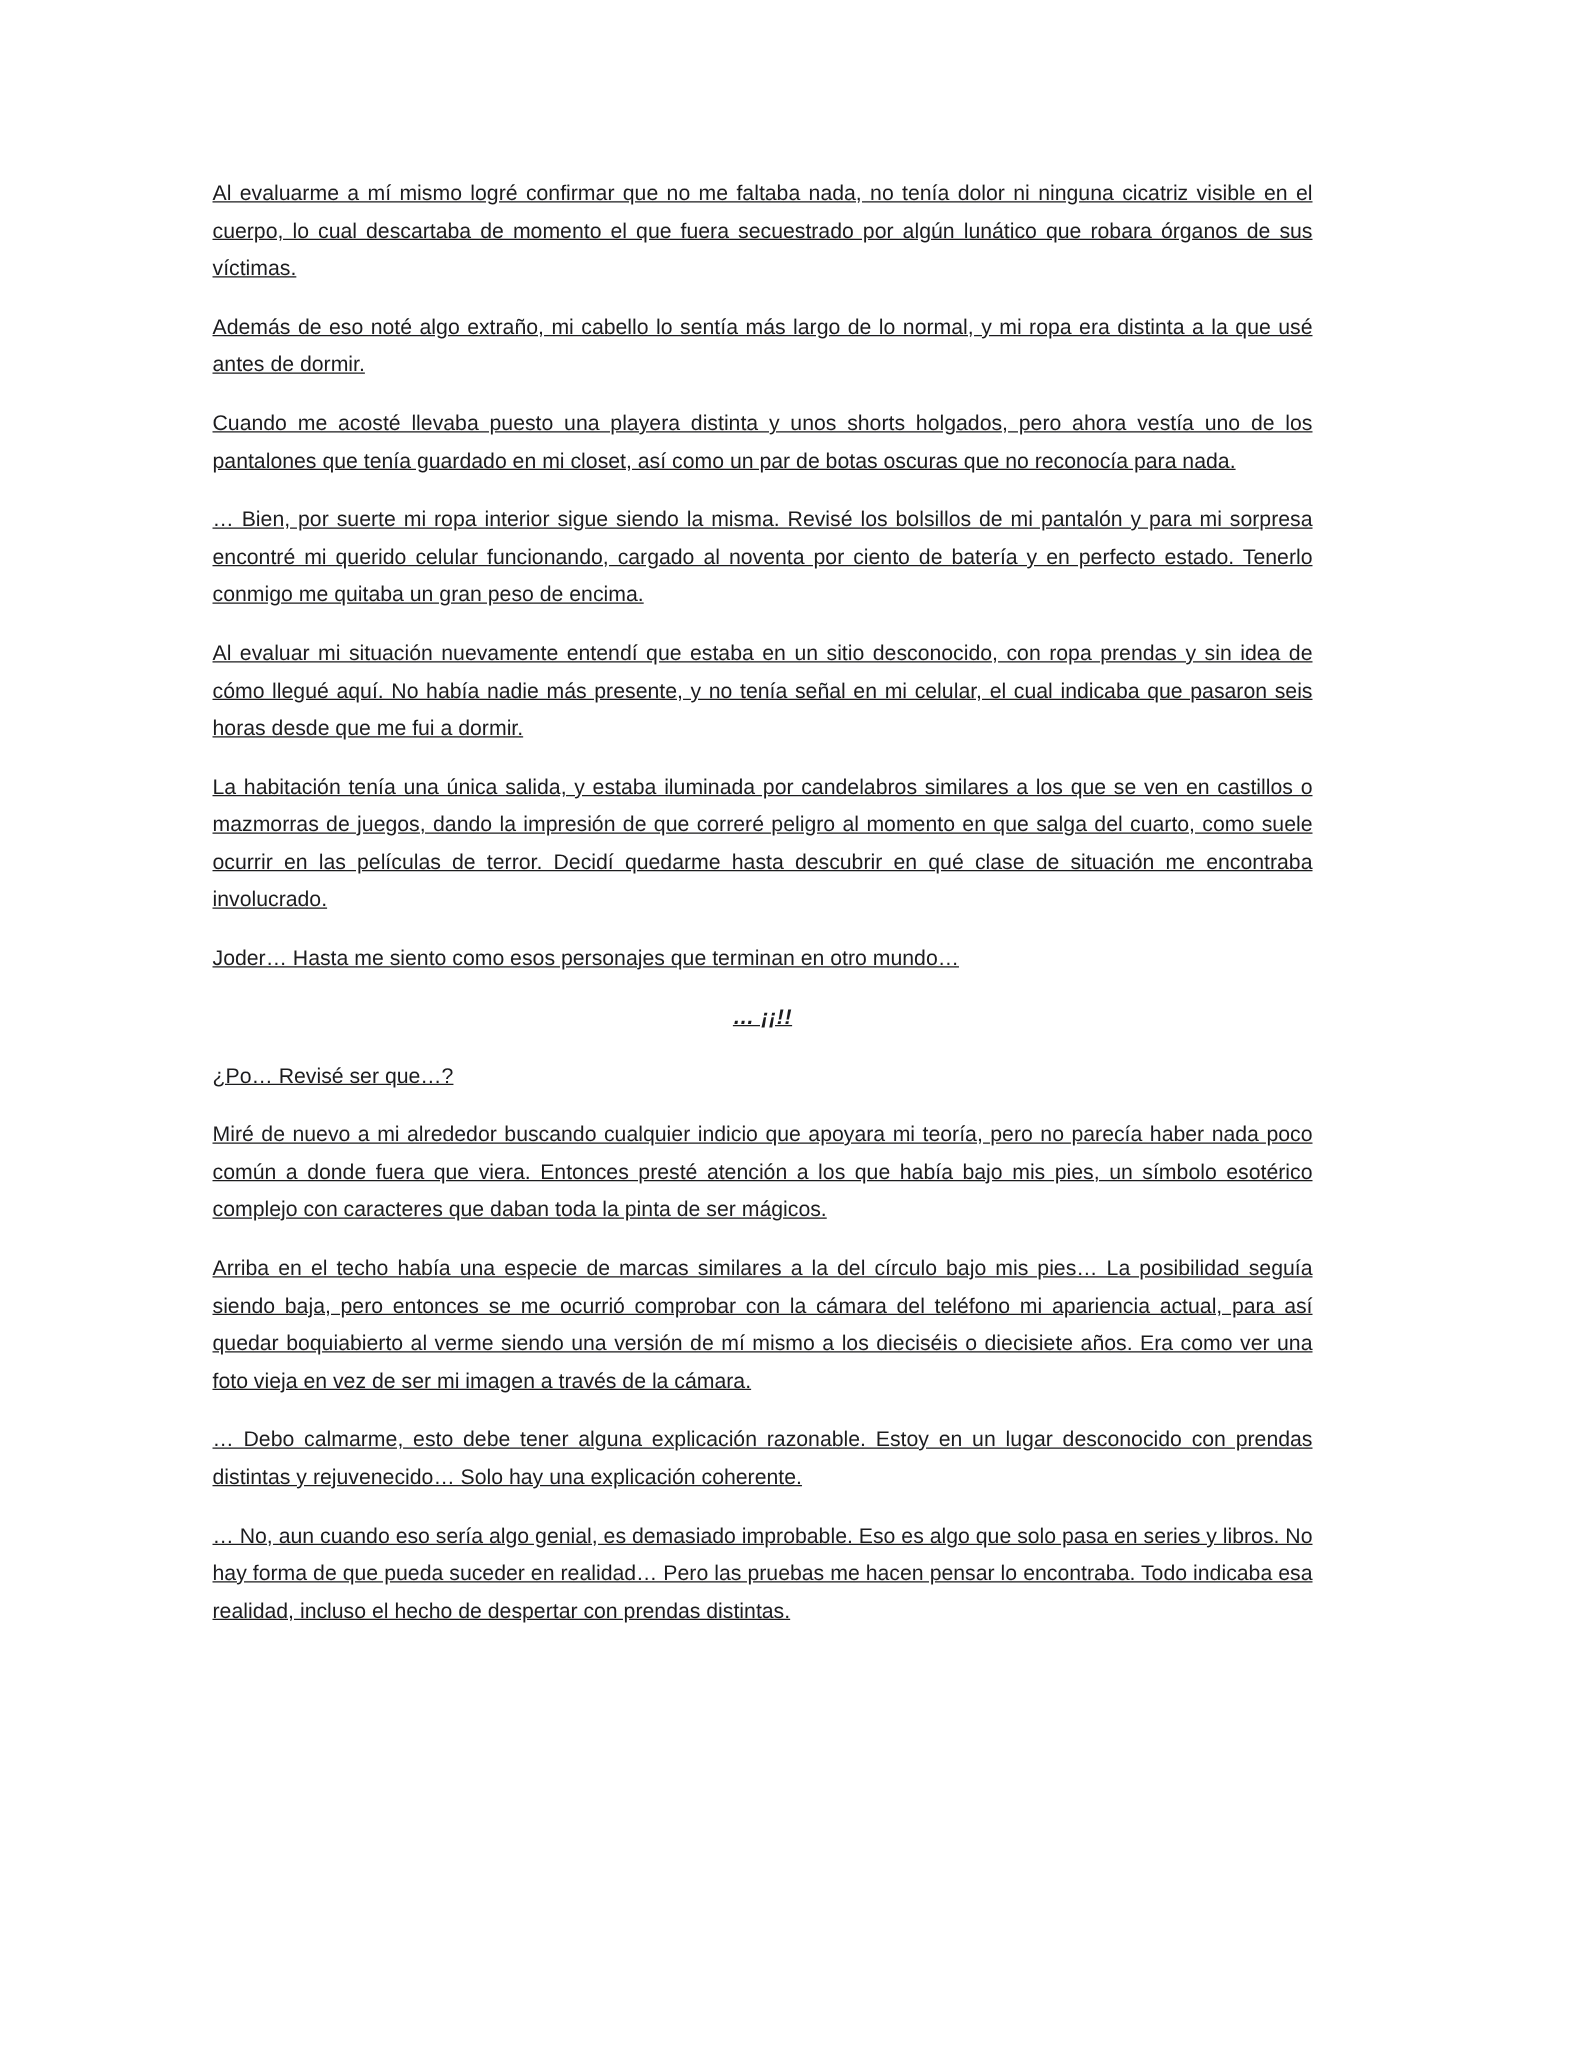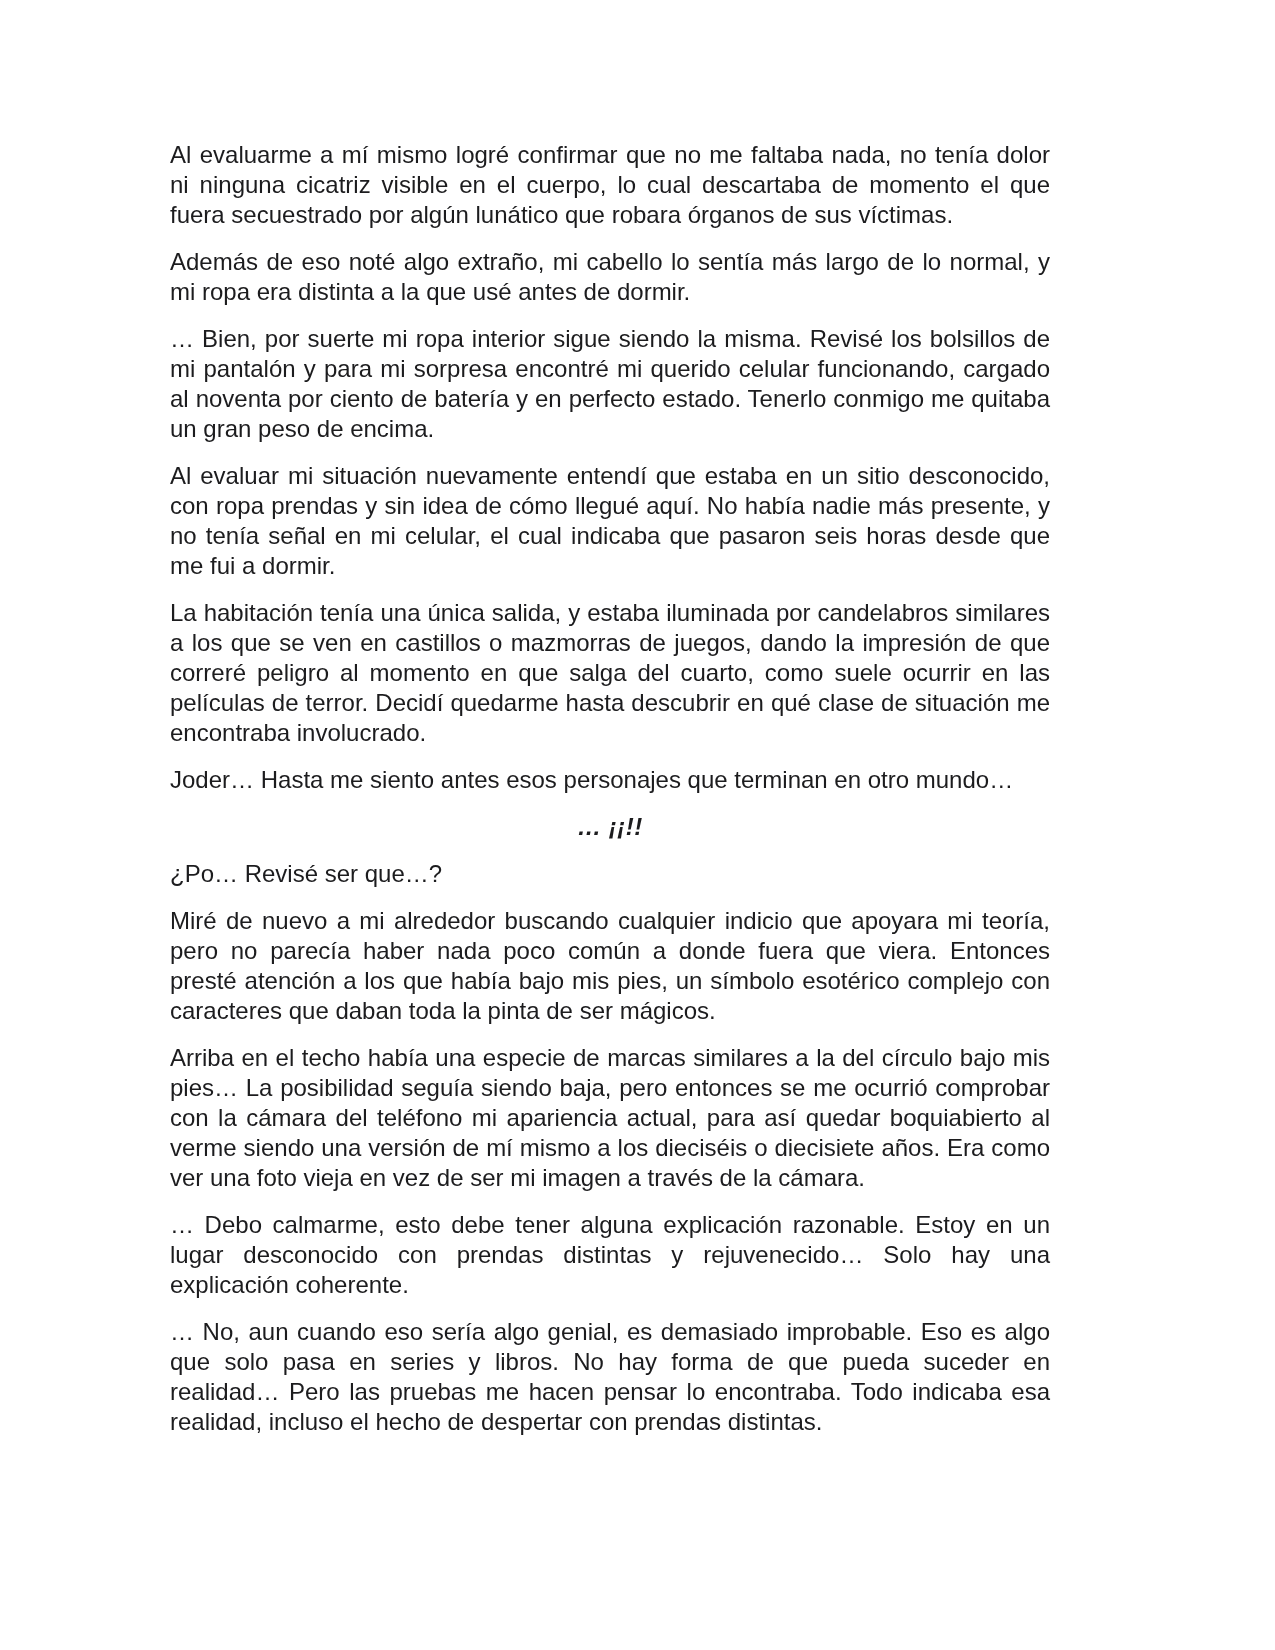--- a/index.html
+++ b/index.html
@@ -14,23 +14,24 @@
     background: #ffffff;
     margin: 0 auto;
     box-sizing: border-box;
   }
   .content {
     position: absolute;
     left: 170px;
     top: 140px;
     width: 880px;
     font-family: "Liberation Sans", "DejaVu Sans", sans-serif;
-    font-size: 24px;
+    font-size: 17px;
     line-height: 30px;
     color: #1c1c1e;
+    text-decoration: underline;
   }
   .para {
     margin: 0 0 17px 0;
     text-align: justify;
     text-justify: inter-word;
   }
   .para.left {
     text-align: left;
   }
   .para.center {
@@ -42,24 +43,25 @@
     letter-spacing: 0.5px;
   }
 </style>
 </head>
 <body>
 
 <div class="page">
   <div class="content" id="document-content">
       <p class="para justify">Al evaluarme a mí mismo logré confirmar que no me faltaba nada, no tenía dolor ni ninguna cicatriz visible en el cuerpo, lo cual descartaba de momento el que fuera secuestrado por algún lunático que robara órganos de sus víctimas.</p>
       <p class="para justify">Además de eso noté algo extraño, mi cabello lo sentía más largo de lo normal, y mi ropa era distinta a la que usé antes de dormir.</p>
+      <p class="para justify">Cuando me acosté llevaba puesto una playera distinta y unos shorts holgados, pero ahora vestía uno de los pantalones que tenía guardado en mi closet, así como un par de botas oscuras que no reconocía para nada.</p>
       <p class="para justify">… Bien, por suerte mi ropa interior sigue siendo la misma. Revisé los bolsillos de mi pantalón y para mi sorpresa encontré mi querido celular funcionando, cargado al noventa por ciento de batería y en perfecto estado. Tenerlo conmigo me quitaba un gran peso de encima.</p>
       <p class="para justify">Al evaluar mi situación nuevamente entendí que estaba en un sitio desconocido, con ropa prendas y sin idea de cómo llegué aquí. No había nadie más presente, y no tenía señal en mi celular, el cual indicaba que pasaron seis horas desde que me fui a dormir.</p>
       <p class="para justify">La habitación tenía una única salida, y estaba iluminada por candelabros similares a los que se ven en castillos o mazmorras de juegos, dando la impresión de que correré peligro al momento en que salga del cuarto, como suele ocurrir en las películas de terror. Decidí quedarme hasta descubrir en qué clase de situación me encontraba involucrado.</p>
-      <p class="para left">Joder… Hasta me siento antes esos personajes que terminan en otro mundo…</p>
+      <p class="para left">Joder… Hasta me siento como esos personajes que terminan en otro mundo…</p>
       <p class="para center emphasis">… ¡¡!!</p>
       <p class="para left">¿Po… Revisé ser que…?</p>
       <p class="para justify">Miré de nuevo a mi alrededor buscando cualquier indicio que apoyara mi teoría, pero no parecía haber nada poco común a donde fuera que viera. Entonces presté atención a los que había bajo mis pies, un símbolo esotérico complejo con caracteres que daban toda la pinta de ser mágicos.</p>
       <p class="para justify">Arriba en el techo había una especie de marcas similares a la del círculo bajo mis pies… La posibilidad seguía siendo baja, pero entonces se me ocurrió comprobar con la cámara del teléfono mi apariencia actual, para así quedar boquiabierto al verme siendo una versión de mí mismo a los dieciséis o diecisiete años. Era como ver una foto vieja en vez de ser mi imagen a través de la cámara.</p>
       <p class="para justify">… Debo calmarme, esto debe tener alguna explicación razonable. Estoy en un lugar desconocido con prendas distintas y rejuvenecido… Solo hay una explicación coherente.</p>
       <p class="para justify">… No, aun cuando eso sería algo genial, es demasiado improbable. Eso es algo que solo pasa en series y libros. No hay forma de que pueda suceder en realidad… Pero las pruebas me hacen pensar lo encontraba. Todo indicaba esa realidad, incluso el hecho de despertar con prendas distintas.</p>
     </div>
 </div>
 
 </body></html>

